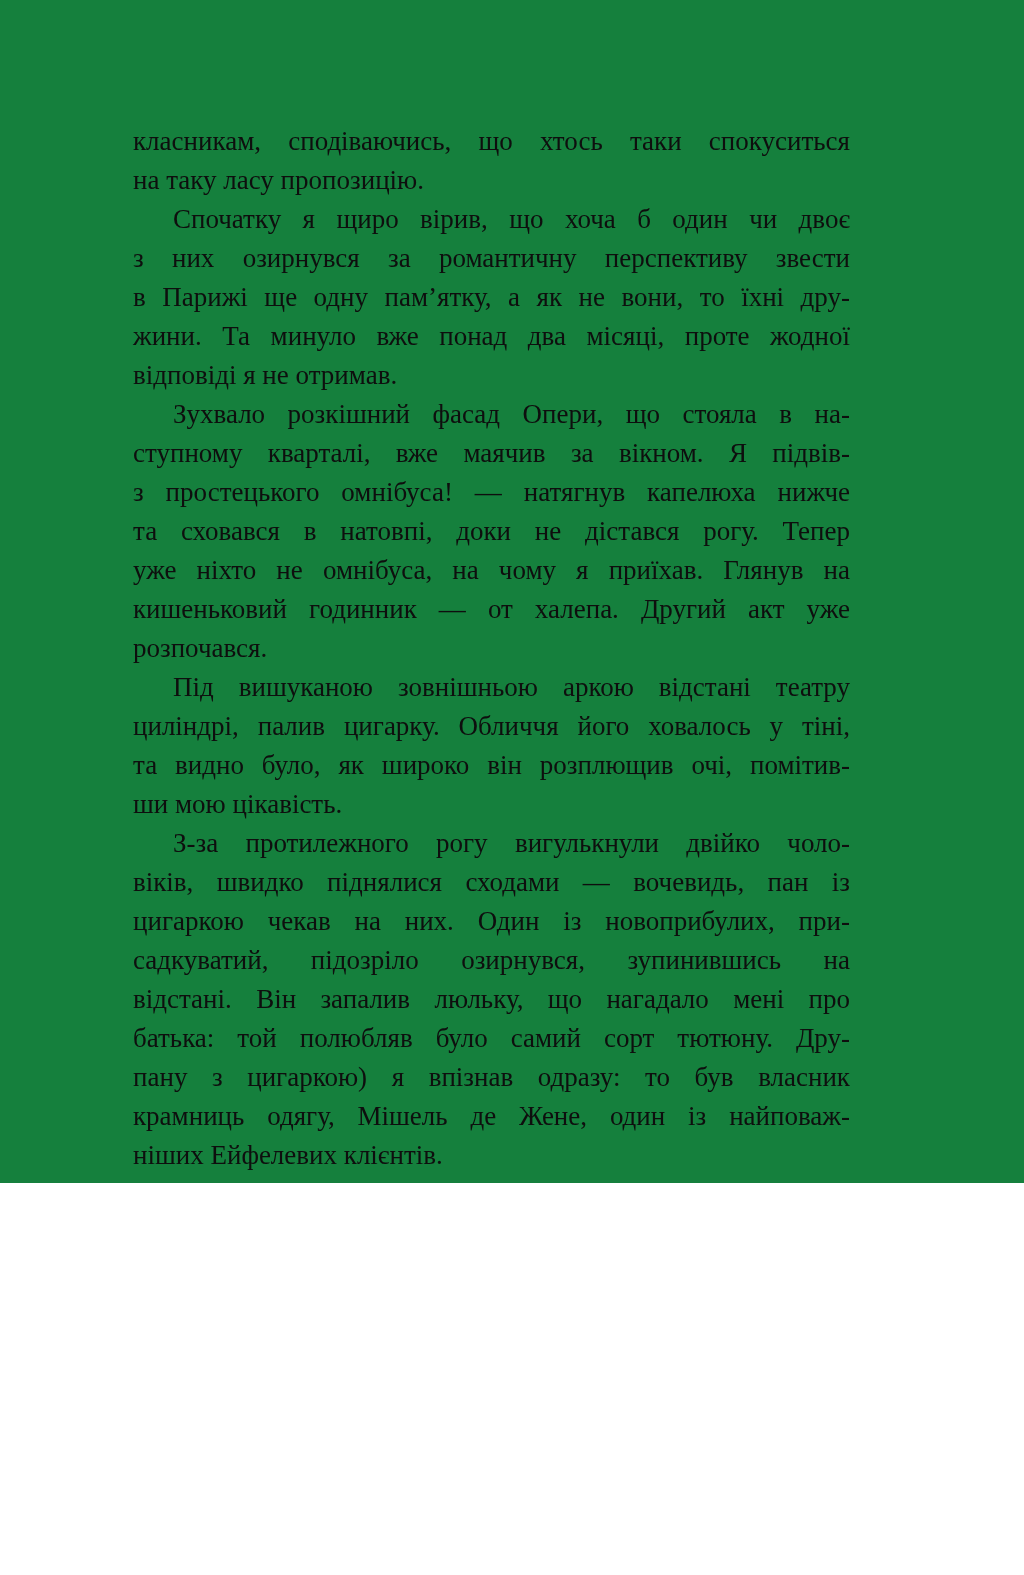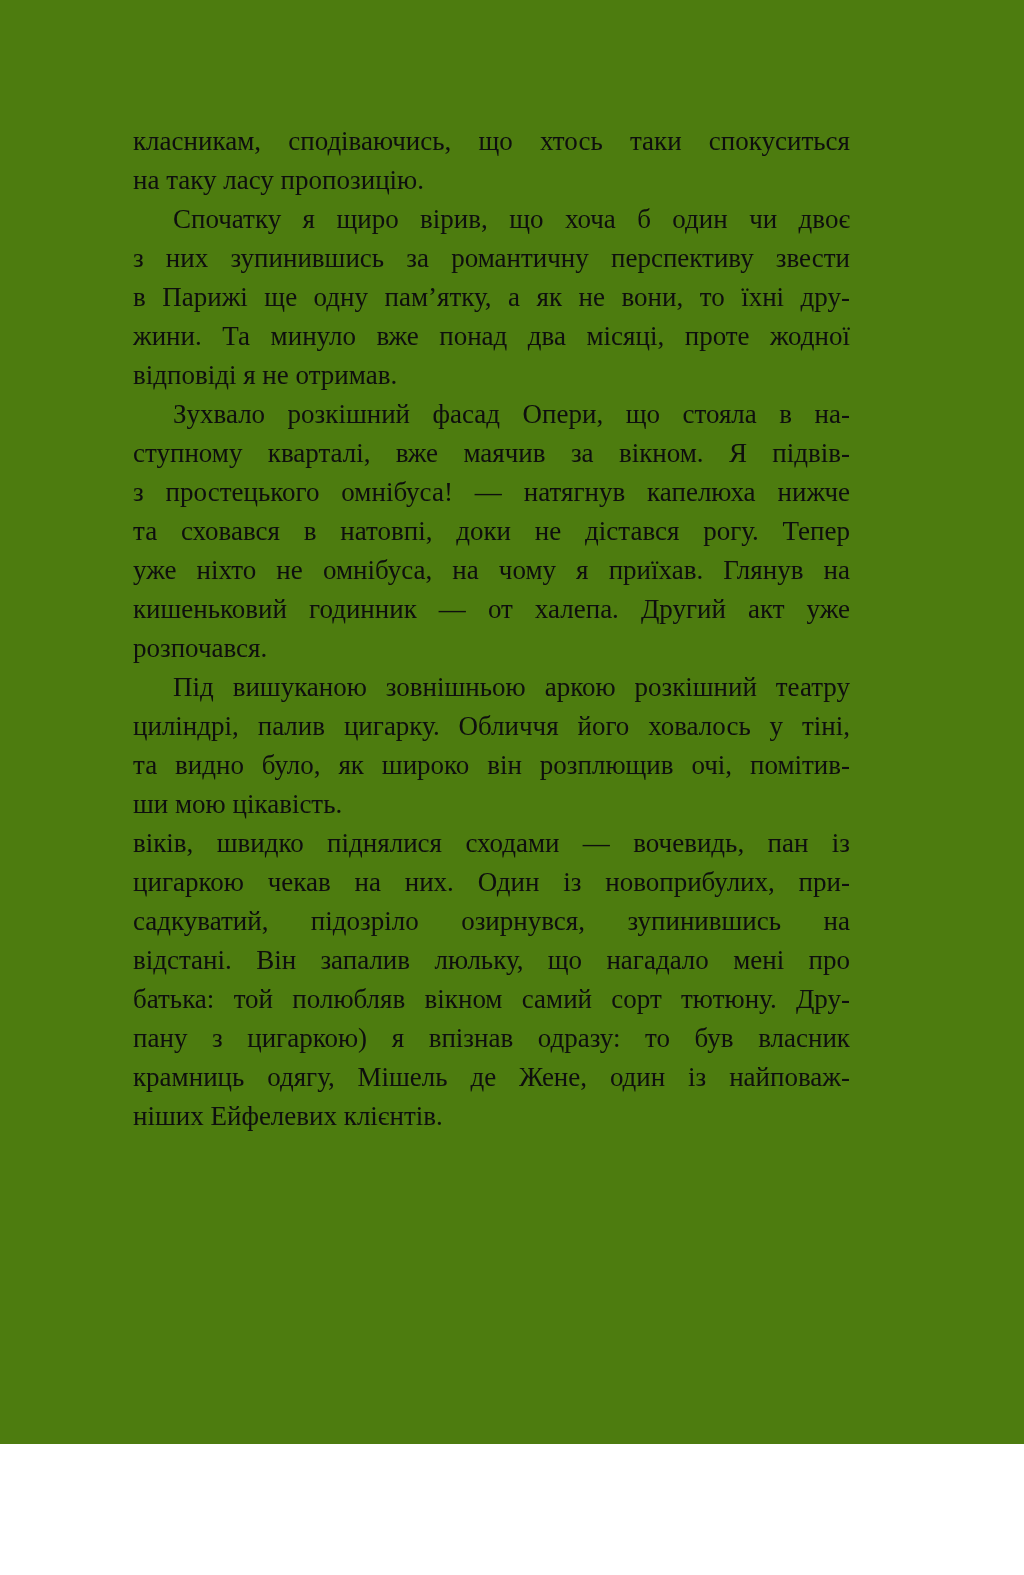--- a/index.html
+++ b/index.html
@@ -3,22 +3,22 @@
 <meta charset="utf-8">
 <style>
   html, body {
     margin: 0;
     padding: 0;
     background: #ffffff;
   }
   .page {
     position: relative;
     width: 1024px;
-    height: 1444px;
-    background: #4d7c0f;
+    height: 1183px;
+    background: #15803d;
     overflow: hidden;
     font-family: "Liberation Serif", serif;
     color: #0e0e0e;
   }
   .text-block {
     position: absolute;
     left: 133px;
     top: 122px;
     width: 717px;
   }
@@ -55,45 +55,46 @@
 <body>
 
 <div class="page">
   <main class="text-block">
       <p class="paragraph">
         <span class="line">класникам, сподіваючись, що хтось таки спокуситься</span>
         <span class="line paragraph-end">на таку ласу пропозицію.</span>
       </p>
       <p class="paragraph">
         <span class="line first-indent">Спочатку я щиро вірив, що хоча б один чи двоє</span>
-        <span class="line">з них зупинившись за романтичну перспективу звести</span>
+        <span class="line">з них озирнувся за романтичну перспективу звести</span>
         <span class="line">в Парижі ще одну пам’ятку, а як не вони, то їхні дру-</span>
         <span class="line">жини. Та минуло вже понад два місяці, проте жодної</span>
         <span class="line paragraph-end">відповіді я не отримав.</span>
       </p>
       <p class="paragraph">
         <span class="line first-indent">Зухвало розкішний фасад Опери, що стояла в на-</span>
         <span class="line">ступному кварталі, вже маячив за вікном. Я підвів-</span>
         <span class="line">з простецького омнібуса! — натягнув капелюха нижче</span>
         <span class="line">та сховався в натовпі, доки не дістався рогу. Тепер</span>
         <span class="line">уже ніхто не омнібуса, на чому я приїхав. Глянув на</span>
         <span class="line">кишеньковий годинник — от халепа. Другий акт уже</span>
         <span class="line paragraph-end">розпочався.</span>
       </p>
       <p class="paragraph">
-        <span class="line first-indent">Під вишуканою зовнішньою аркою розкішний театру</span>
+        <span class="line first-indent">Під вишуканою зовнішньою аркою відстані театру</span>
         <span class="line">циліндрі, палив цигарку. Обличчя його ховалось у тіні,</span>
         <span class="line">та видно було, як широко він розплющив очі, помітив-</span>
         <span class="line paragraph-end">ши мою цікавість.</span>
       </p>
       <p class="paragraph">
+        <span class="line first-indent">З-за протилежного рогу вигулькнули двійко чоло-</span>
         <span class="line">віків, швидко піднялися сходами — вочевидь, пан із</span>
         <span class="line">цигаркою чекав на них. Один із новоприбулих, при-</span>
         <span class="line">садкуватий, підозріло озирнувся, зупинившись на</span>
         <span class="line">відстані. Він запалив люльку, що нагадало мені про</span>
-        <span class="line">батька: той полюбляв вікном самий сорт тютюну. Дру-</span>
+        <span class="line">батька: той полюбляв було самий сорт тютюну. Дру-</span>
         <span class="line">пану з цигаркою) я впізнав одразу: то був власник</span>
         <span class="line">крамниць одягу, Мішель де Жене, один із найповаж-</span>
         <span class="line paragraph-end">ніших Ейфелевих клієнтів.</span>
       </p>
     </main>
   <div class="page-number">13</div>
 </div>
 
 </body></html>

